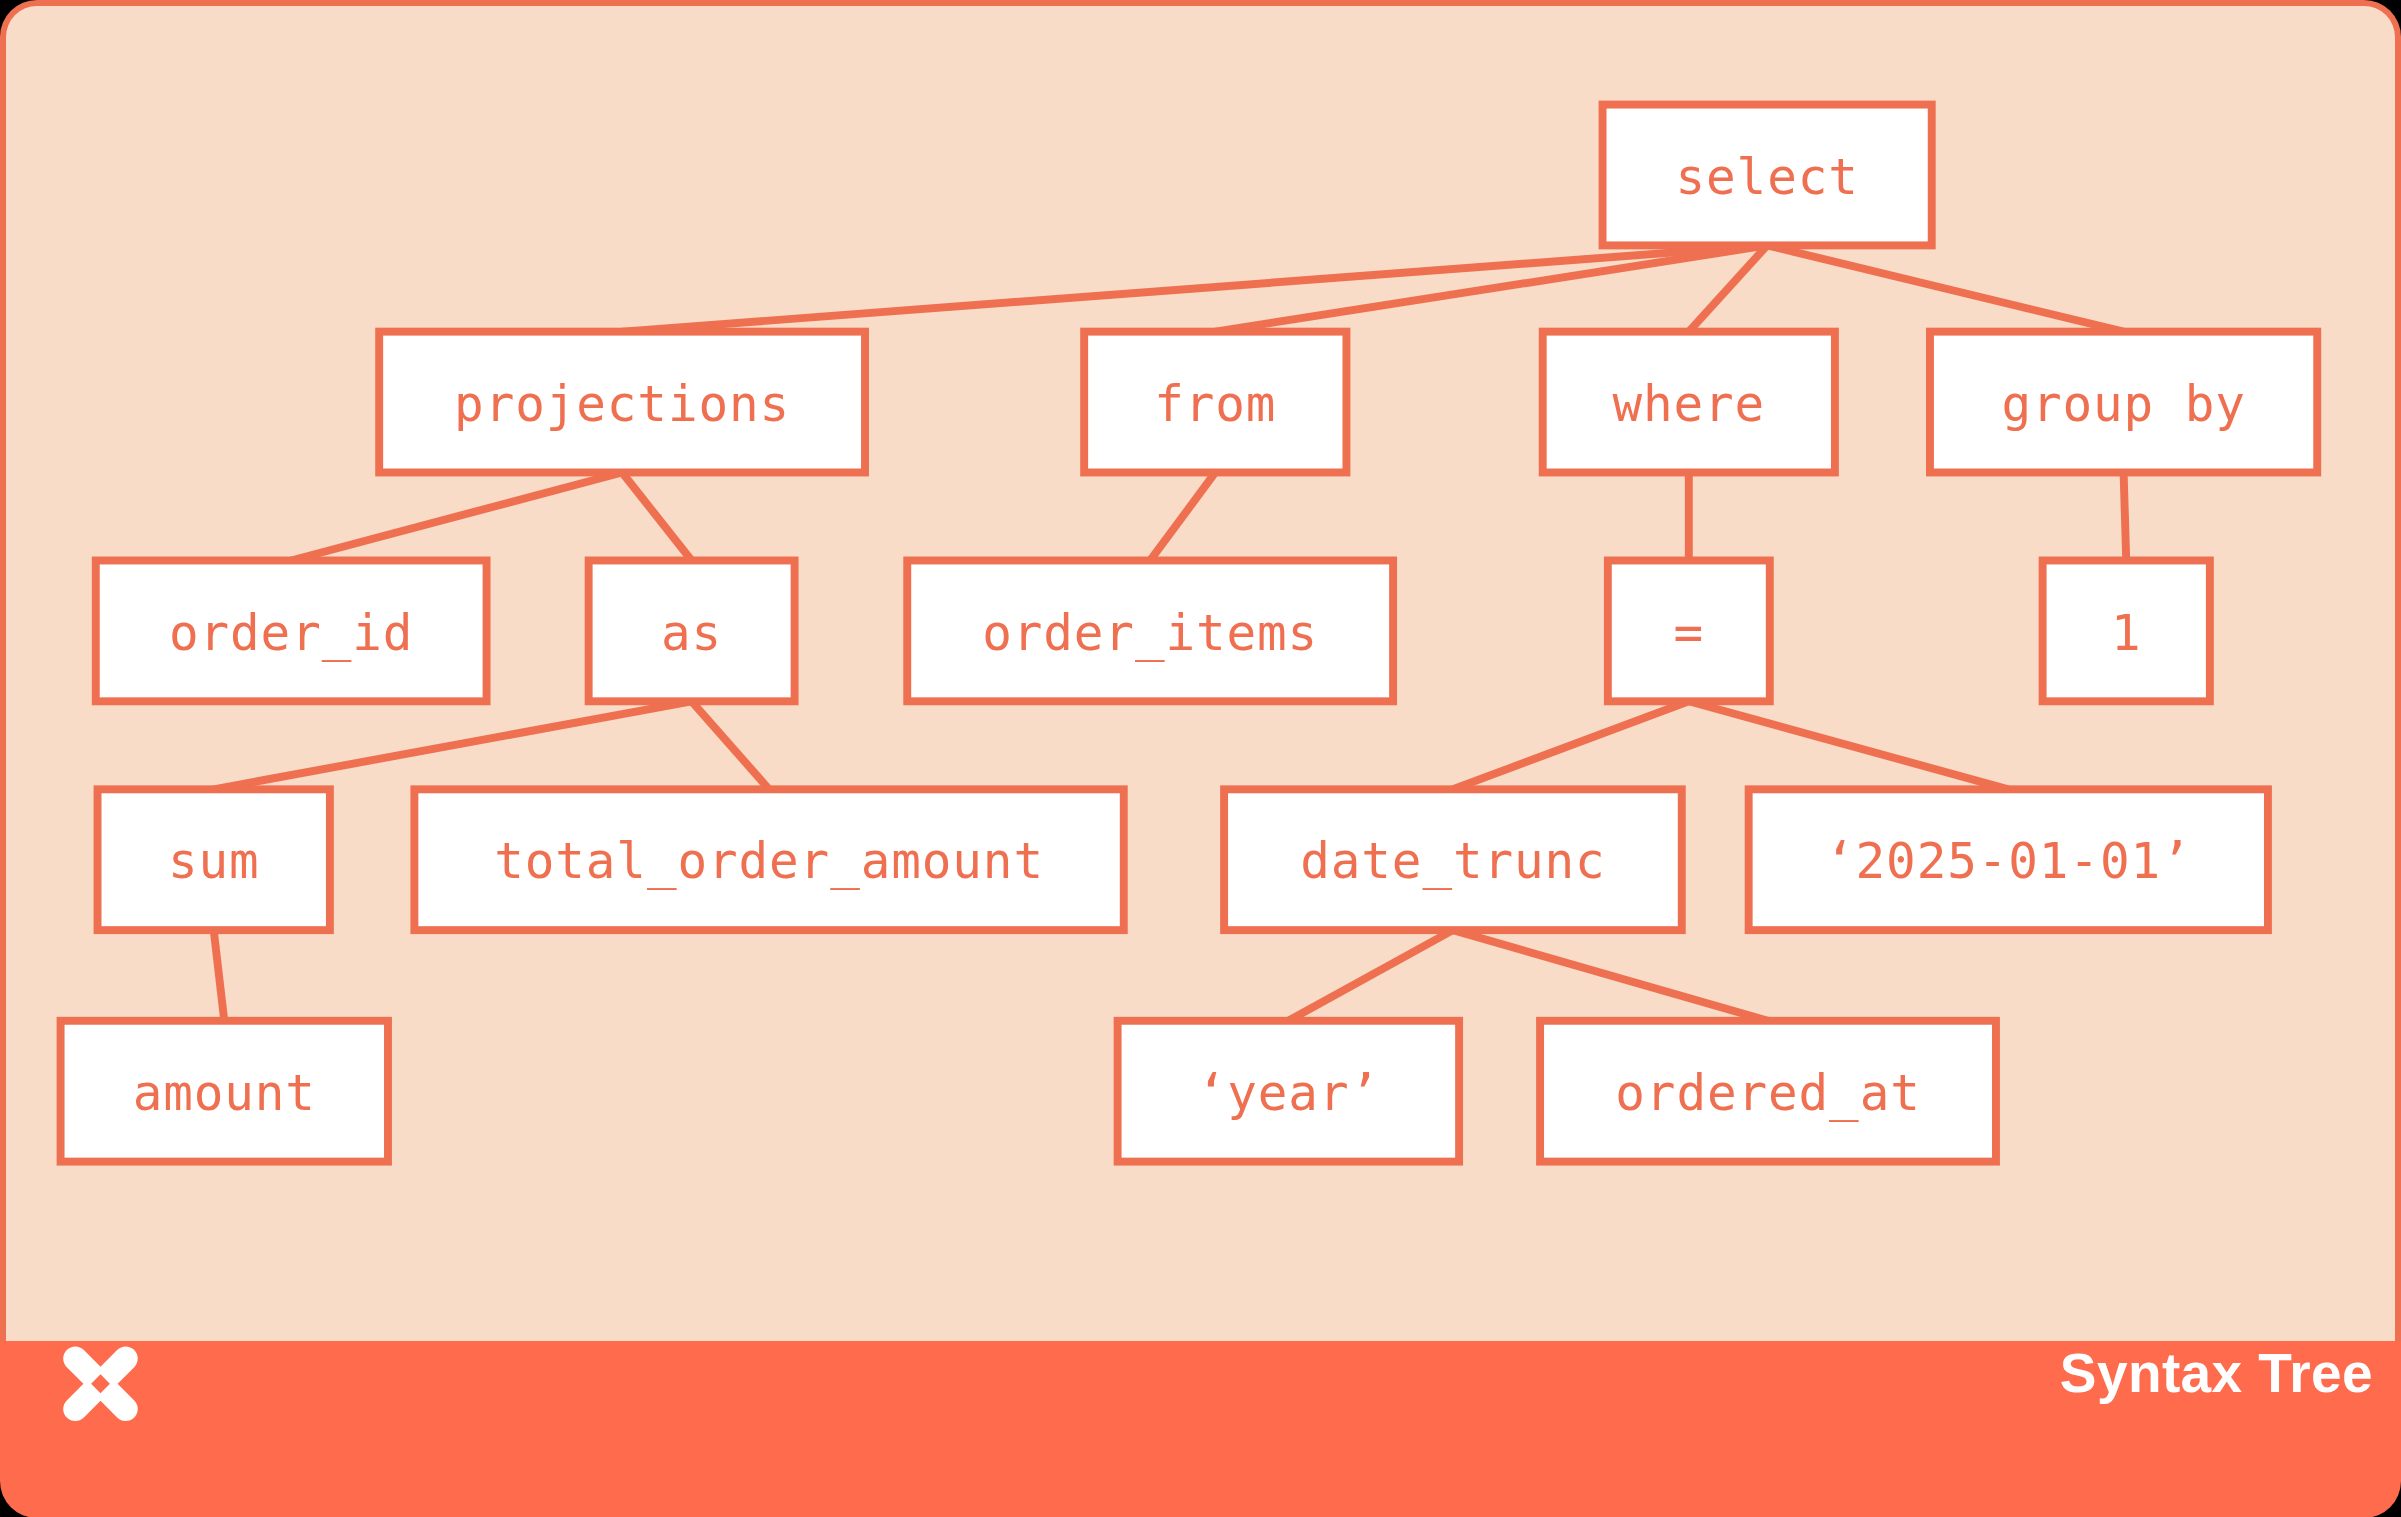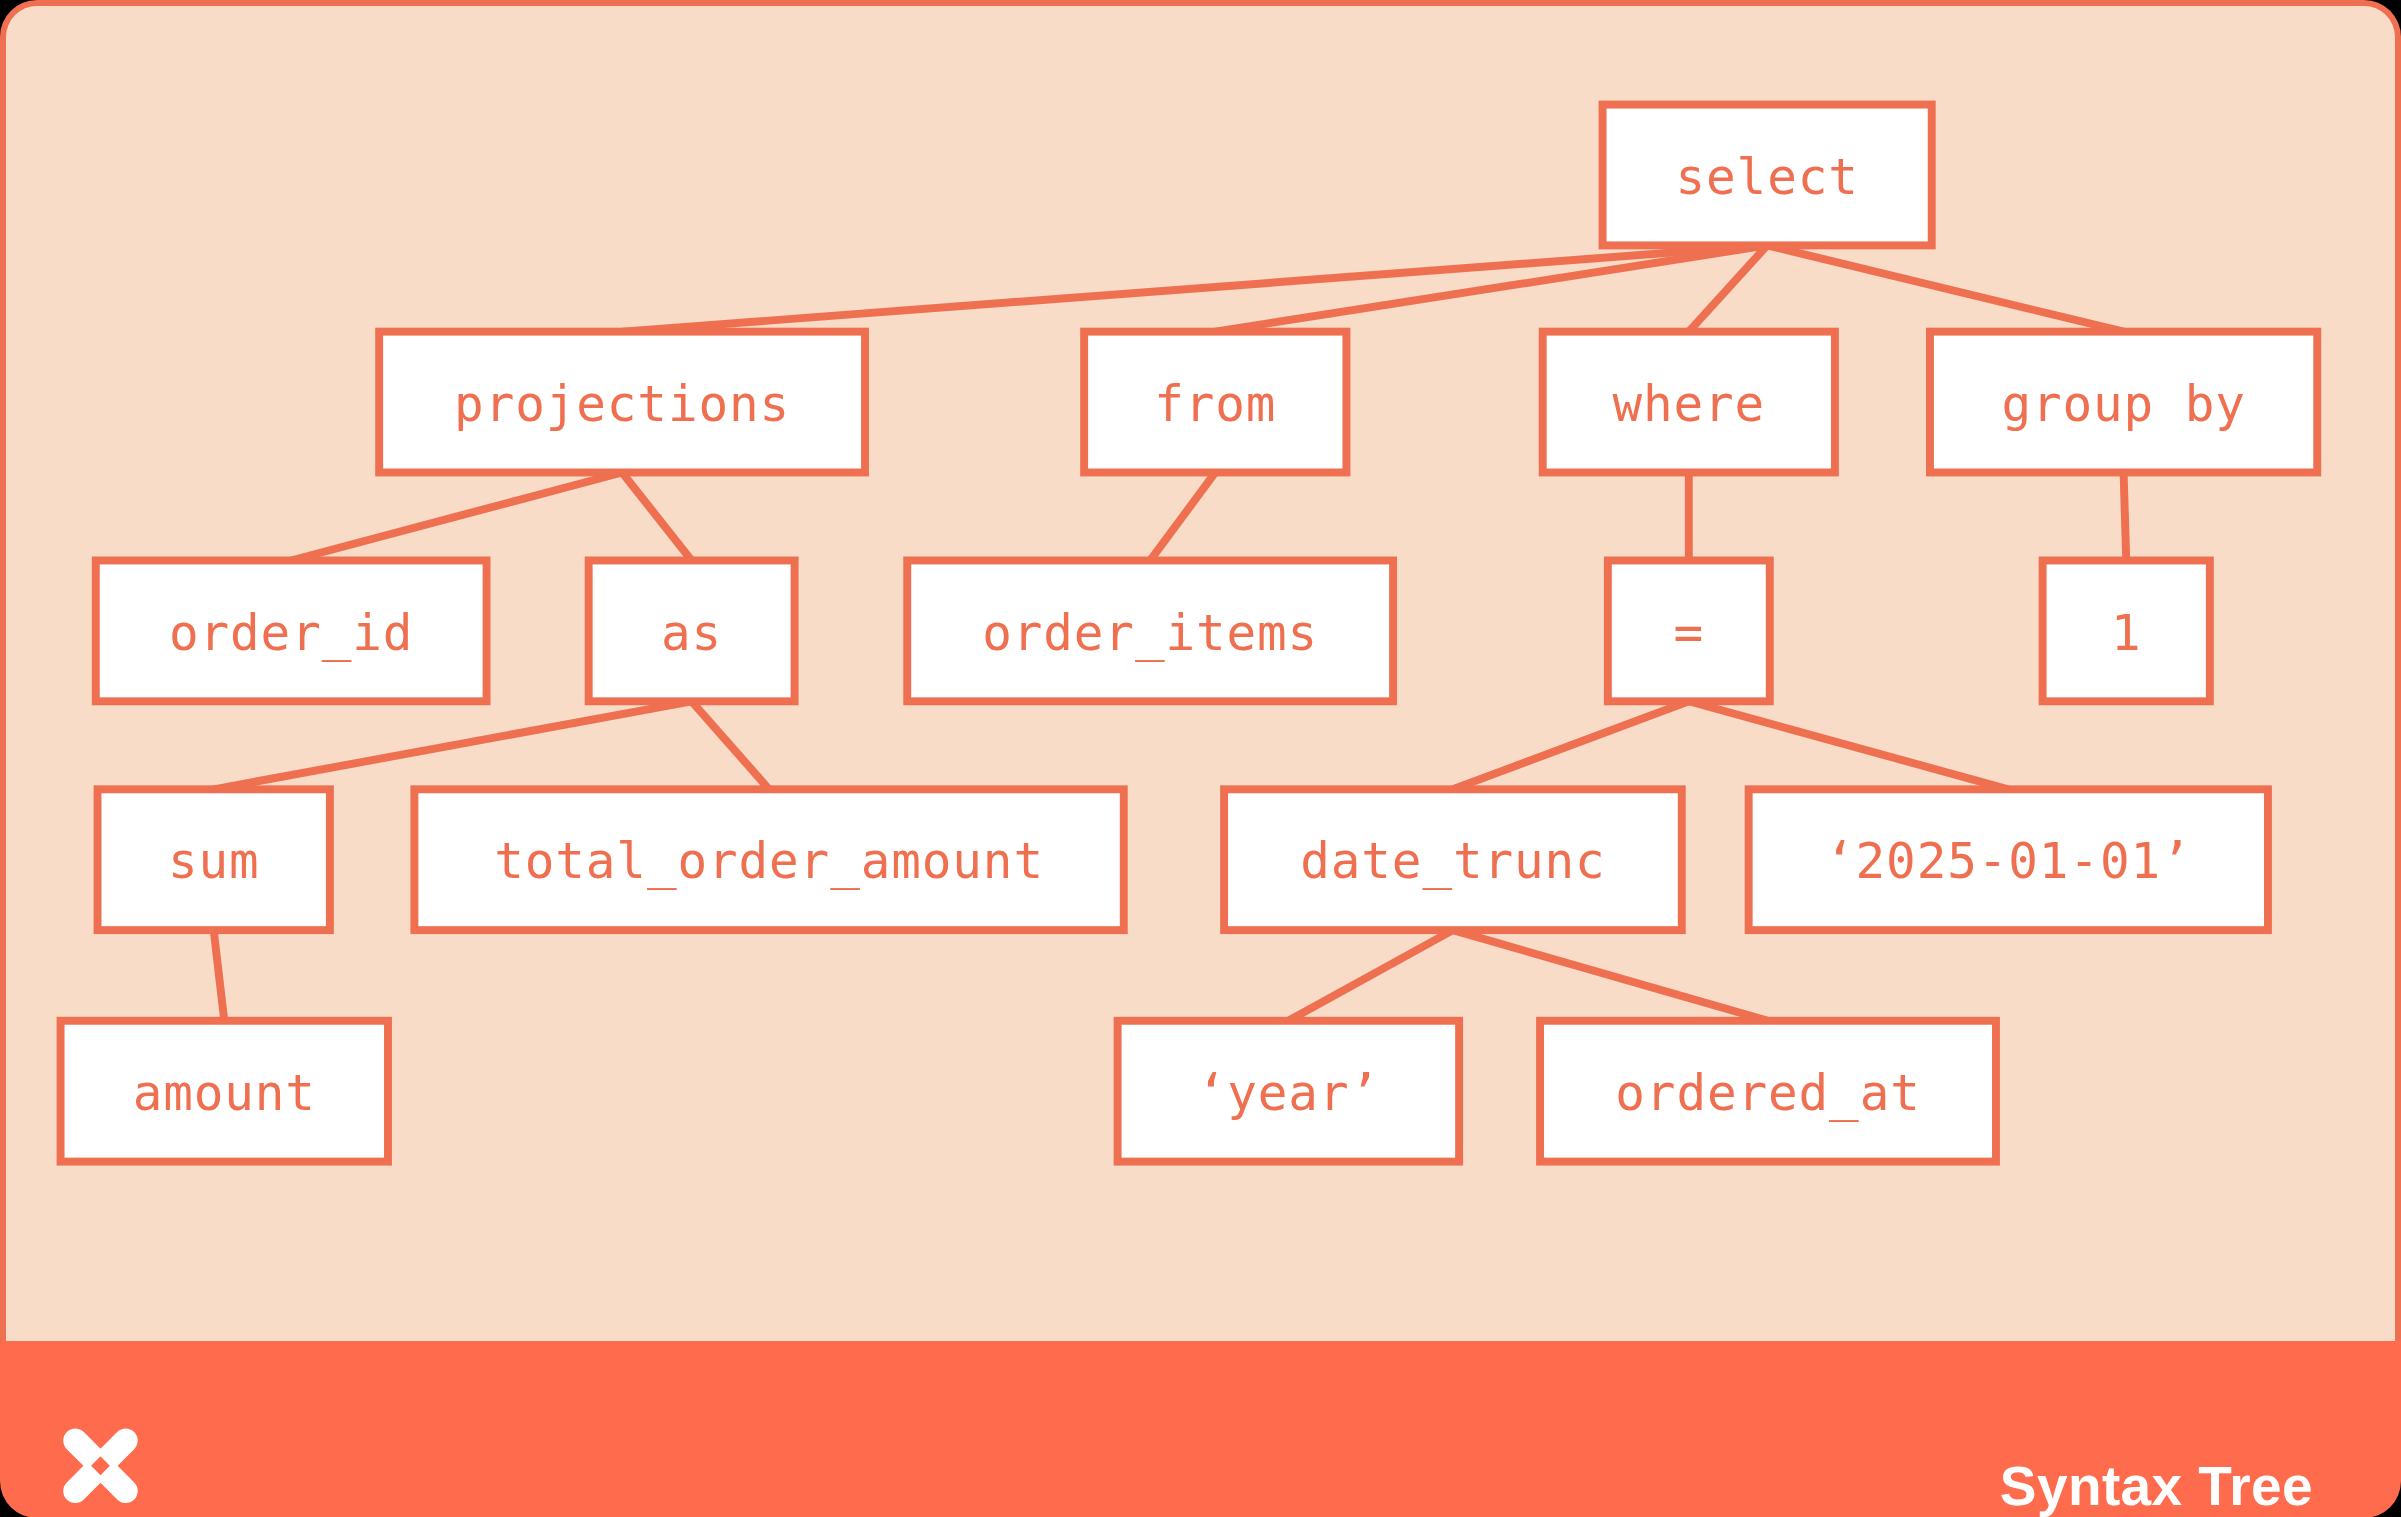--- a/index.html
+++ b/index.html
@@ -61,24 +61,24 @@
   }
   #footer-bar {
     position: absolute;
     left: 0;
     top: 1341px;
     width: 2401px;
     height: 177px;
     background: #ff6b4d;
     border-radius: 0 0 37px 37px;
     display: flex;
-    align-items: flex-end;
+    align-items: flex-start;
     justify-content: space-between;
     box-sizing: border-box;
-    padding: 0 88px 0 53px;
+    padding: 0 28px 0 53px;
   }
   #brand-logo {
     width: 95px;
     height: 95px;
     display: block;
   }
   #footer-title {
     color: #ffffff;
     font-family: "Liberation Sans", sans-serif;
     font-size: 55px;

